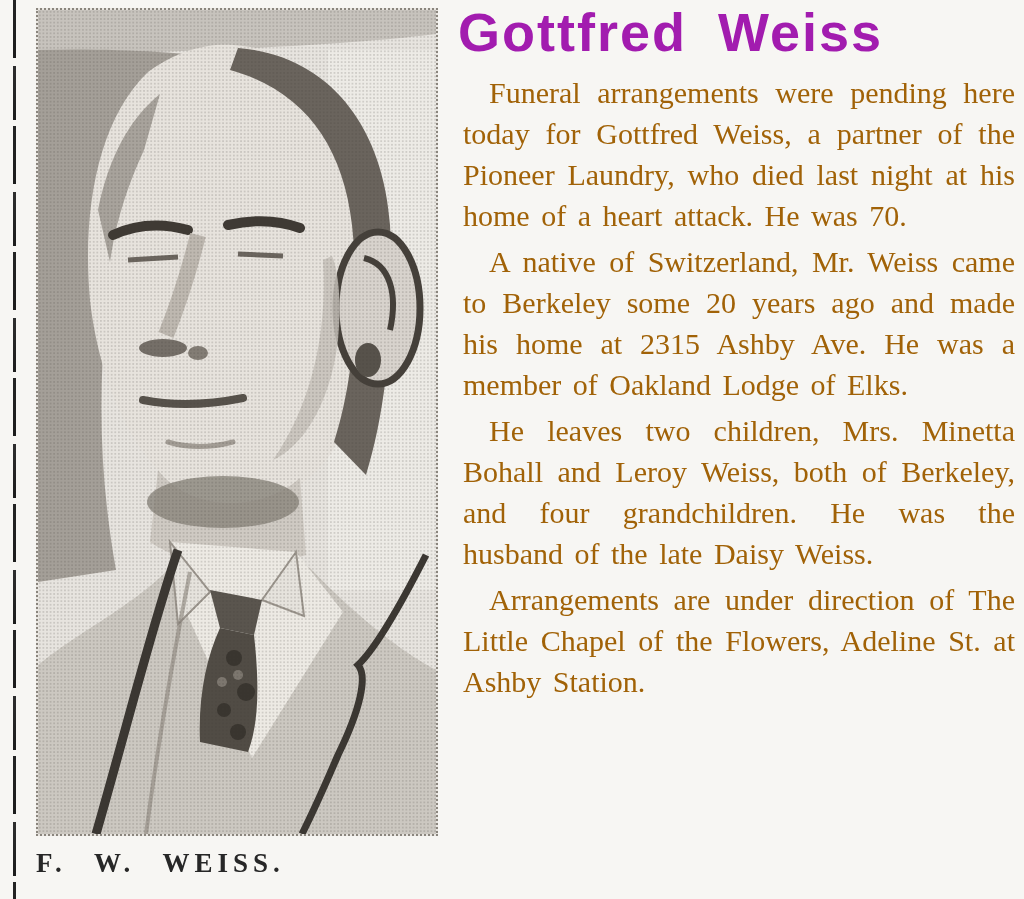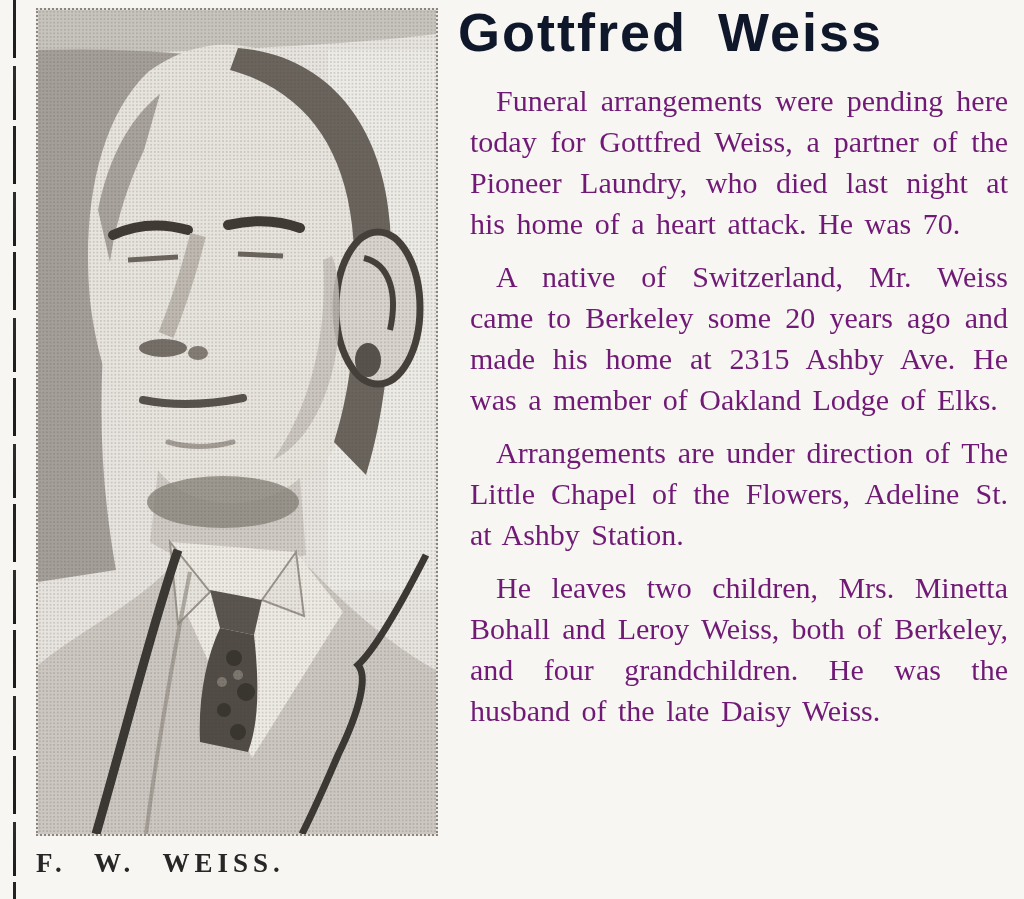--- a/index.html
+++ b/index.html
@@ -32,29 +32,29 @@
   }
   figcaption{
     margin-top:12px;text-align:left;
     font-weight:bold;font-size:27px;letter-spacing:5px;word-spacing:16px;
     color:#272727;
   }
 
   
   .article{position:absolute;left:458px;top:4px;width:562px;}
   .headline{
-    margin:0 0 20px 0;
+    margin:0 0 12px 0;
     font-family:"Liberation Sans", sans-serif;font-weight:bold;
     font-size:54px;line-height:1.04;letter-spacing:2px;word-spacing:14px;
-    color:#0f172a;
+    color:#a21caf;
   }
   .article p{
-    margin:12px;font-size:30px;line-height:41px;
+    margin:5px;font-size:30px;line-height:41px;
     text-align:justify;text-indent:26px;word-spacing:4px;
-    color:#701a75;
+    color:#a16207;
   }
 </style>
 </head>
 <body>
 
 <div class="page">
 
   <div class="left-rule"></div>
 
   <figure class="photo-figure">
@@ -115,17 +115,17 @@
       </svg>
       <div class="halftone"></div>
     </div>
     <figcaption>F. W. WEISS.</figcaption>
   </figure>
 
   <article class="article">
     <h1 class="headline">Gottfred Weiss</h1>
     <p>Funeral arrangements were pending here today for Gottfred Weiss, a partner of the Pioneer Laundry, who died last night at his home of a heart attack. He was 70.</p>
     <p>A native of Switzerland, Mr. Weiss came to Berkeley some 20 years ago and made his home at 2315 Ashby Ave. He was a member of Oakland Lodge of Elks.</p>
+    <p>He leaves two children, Mrs. Minetta Bohall and Leroy Weiss, both of Berkeley, and four grandchildren. He was the husband of the late Daisy Weiss.</p>
     <p>Arrangements are under direction of The Little Chapel of the Flowers, Adeline St. at Ashby Station.</p>
-    <p>He leaves two children, Mrs. Minetta Bohall and Leroy Weiss, both of Berkeley, and four grandchildren. He was the husband of the late Daisy Weiss.</p>
   </article>
 
 </div>
 
 </body></html>

